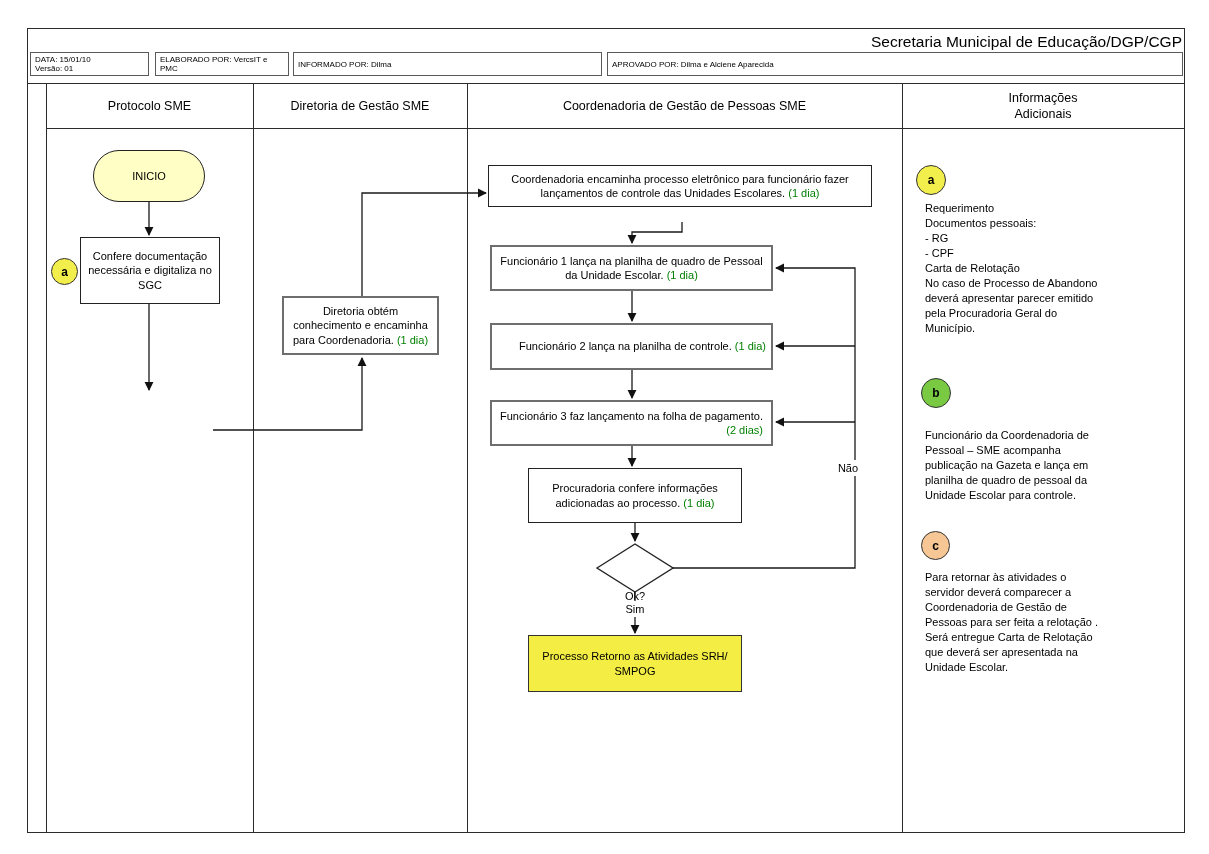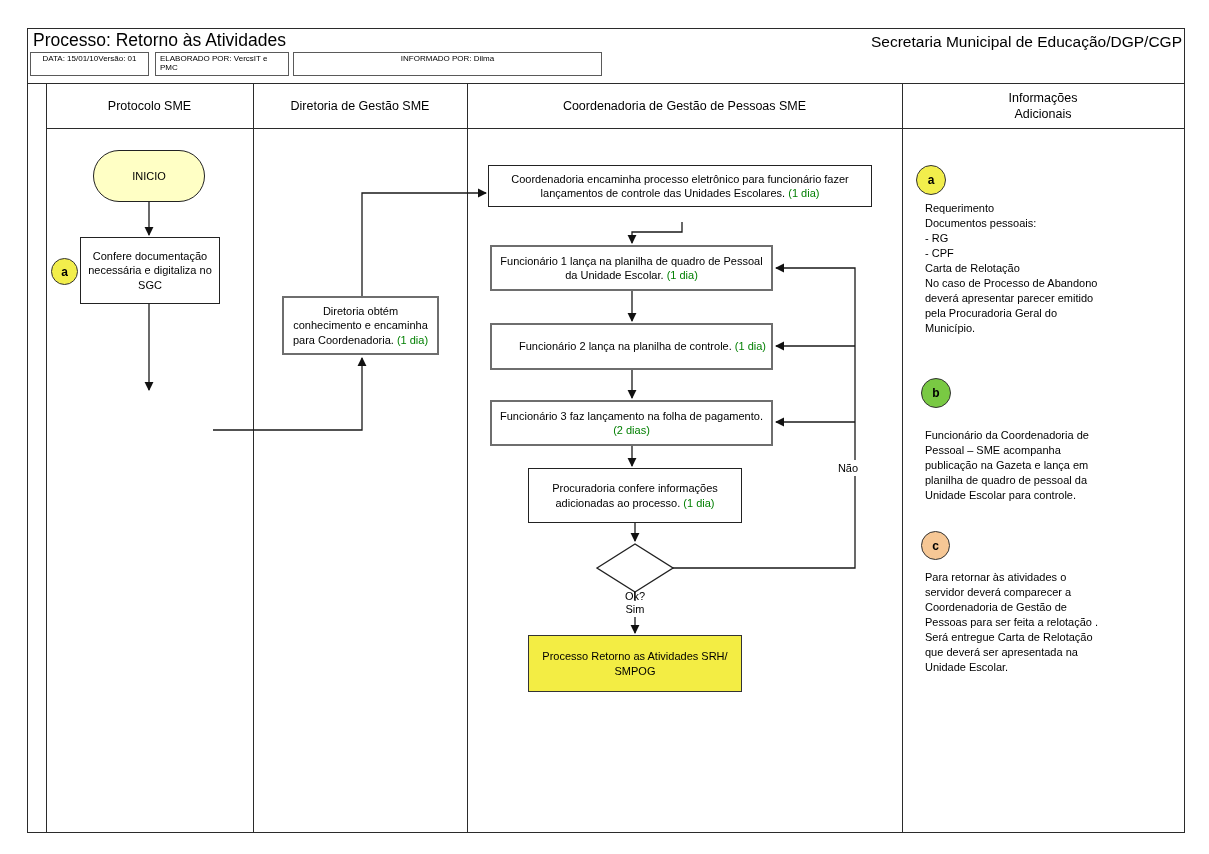--- a/index.html
+++ b/index.html
@@ -2,66 +2,68 @@
 <html style="--start-fill: #FFFFC5; --end-fill: #F3ED44; --marker-a-fill: #F2EE4C; --marker-b-fill: #79C943; --marker-c-fill: #F6C795; --duration-text: #007F00;"><head>
 <meta charset="utf-8">
 <style>
   html,body{margin:0;padding:0;background:#fff;}
   .page{position:relative;width:1209px;height:854px;background:#fff;overflow:hidden;
         font-family:"Liberation Sans",sans-serif;color:#000;}
   .abs{position:absolute;}
   .outer-border{left:27px;top:28px;width:1156px;height:803px;border:1.5px solid #2b2b2b;}
   .page-title{left:33px;top:30px;font-size:17.5px;}
   .org-title{left:600px;top:33px;width:582px;text-align:right;font-size:15.5px;}
-  .info-box{border:1.5px solid #5a5a5a;font-size:8px;display:flex;flex-direction:row;
+  .info-box{border:1.5px solid #5a5a5a;font-size:8px;display:flex;flex-direction:column;
             justify-content:center;padding:1px 4px;box-sizing:border-box;background:#fff;}
   .ib-date{left:30px;top:52px;width:119px;height:24px;}
   .ib-elab{left:155px;top:52px;width:134px;height:24px;}
   .ib-info{left:293px;top:52px;width:309px;height:24px;}
   .ib-aprov{left:607px;top:52px;width:576px;height:24px;}
   .hline{border-top:1.5px solid #2b2b2b;height:0;}
   .vline{border-left:1.5px solid #2b2b2b;width:0;}
   .lane-title{top:83px;height:45px;display:flex;align-items:center;justify-content:center;
               text-align:center;font-size:12.5px;white-space:pre-line;line-height:16px;}
   .shape{box-sizing:border-box;background:#fff;display:flex;align-items:center;justify-content:center;
          text-align:center;font-size:11px;line-height:14.5px;padding:2px 5px;z-index:2;}
   .b-thin{border:1.4px solid #222;}
   .b-thick{border:2px solid #6e6e6e;}
   .stadium{border-radius:26px;background:var(--start-fill);}
   .endbox{background:var(--end-fill);border:1.7px solid #333;}
   .dur{color:var(--duration-text);}
-  .dur-block{display:block;color:var(--duration-text);}
+  .dur-block{display:block;color:var(--duration-text);text-align:right;}
   .marker{border-radius:50%;border:1.3px solid #333;display:flex;align-items:center;justify-content:center;
           font-size:12px;font-weight:bold;z-index:3;box-sizing:border-box;}
   .m-a{background:var(--marker-a-fill);}
   .m-b{background:var(--marker-b-fill);}
   .m-c{background:var(--marker-c-fill);}
   .note-text{font-size:11px;line-height:15px;white-space:pre-line;z-index:2;}
   .edge-label{background:#fff;font-size:11px;display:flex;align-items:center;justify-content:center;z-index:2;}
   svg.conn{position:absolute;left:0;top:0;z-index:1;pointer-events:none;}
   .decision-label{font-size:11px;display:flex;align-items:center;justify-content:center;z-index:2;}
 </style>
 </head>
 <body>
 
 <div class="page">
 
   <div class="abs outer-border"></div>
-  <div class="abs page-title">Processo: Retorno às Atividades</div>
   <div class="abs org-title">Secretaria Municipal de Educação/DGP/CGP</div>
 
   <div class="abs info-box ib-date">
     <div>DATA: 15/01/10</div>
     <div>Versão: 01</div>
   </div>
   <div class="abs info-box ib-elab">
     <div>ELABORADO POR: VercsIT e PMC</div>
   </div>
   <div class="abs info-box ib-info">
     <div>INFORMADO POR: Dilma</div>
+  </div>
+  <div class="abs info-box ib-aprov">
+    <div>APROVADO POR: Dilma e Alciene Aparecida</div>
   </div>
 
   <div class="abs hline" style="left:27px;top:83px;width:1157px;"></div>
   <div class="abs hline" style="left:46px;top:128px;width:1138px;"></div>
   <div class="abs vline" style="left:46px;top:83px;height:749px;"></div>
   <div class="abs vline" style="left:253px;top:83px;height:749px;"></div>
   <div class="abs vline" style="left:467px;top:83px;height:749px;"></div>
   <div class="abs vline" style="left:902px;top:83px;height:749px;"></div>
 
   <div class="abs lane-title" style="left:46px;width:207px;">Protocolo SME</div>

